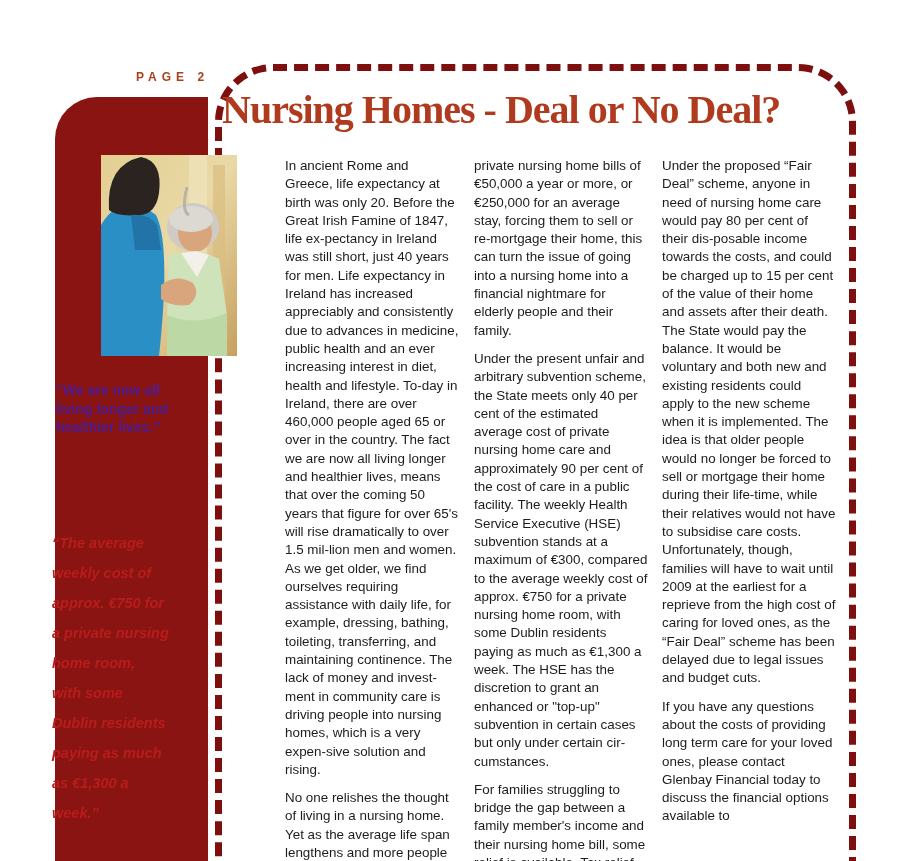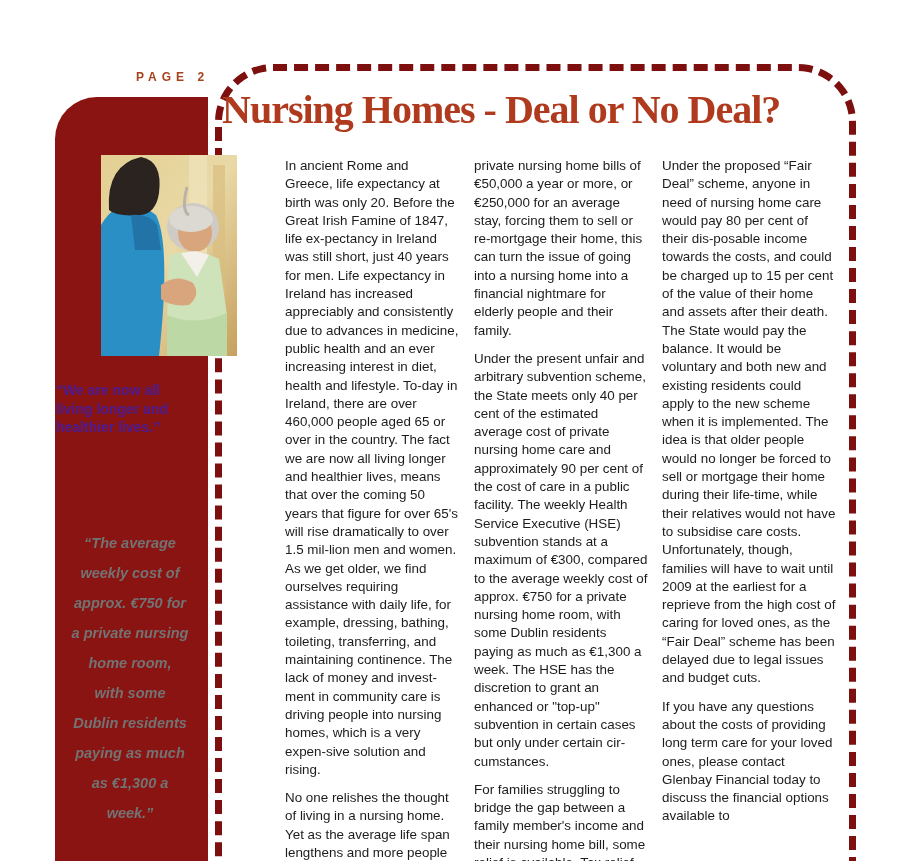--- a/index.html
+++ b/index.html
@@ -48,24 +48,24 @@
     color: #4c1d95;
     font-size: 14px; font-weight: bold;
     line-height: 18.5px;
     white-space: pre-line;
     z-index: 4;
   }
 
   .quote-2 {
     left: 52px; top: 528px;
     width: 156px;
-    color: #737373;
+    color: #b91c1c;
     font-size: 14.5px; font-weight: bold; font-style: italic;
     line-height: 30px;
-    text-align: center;
+    text-align: left;
     white-space: pre-line;
     z-index: 4;
   }
 
   .headline {
     left: 222px; top: 86px;
     width: 627px;
     text-align: left;
     font-family: "Liberation Serif", "DejaVu Serif", serif;
     font-size: 40px;

